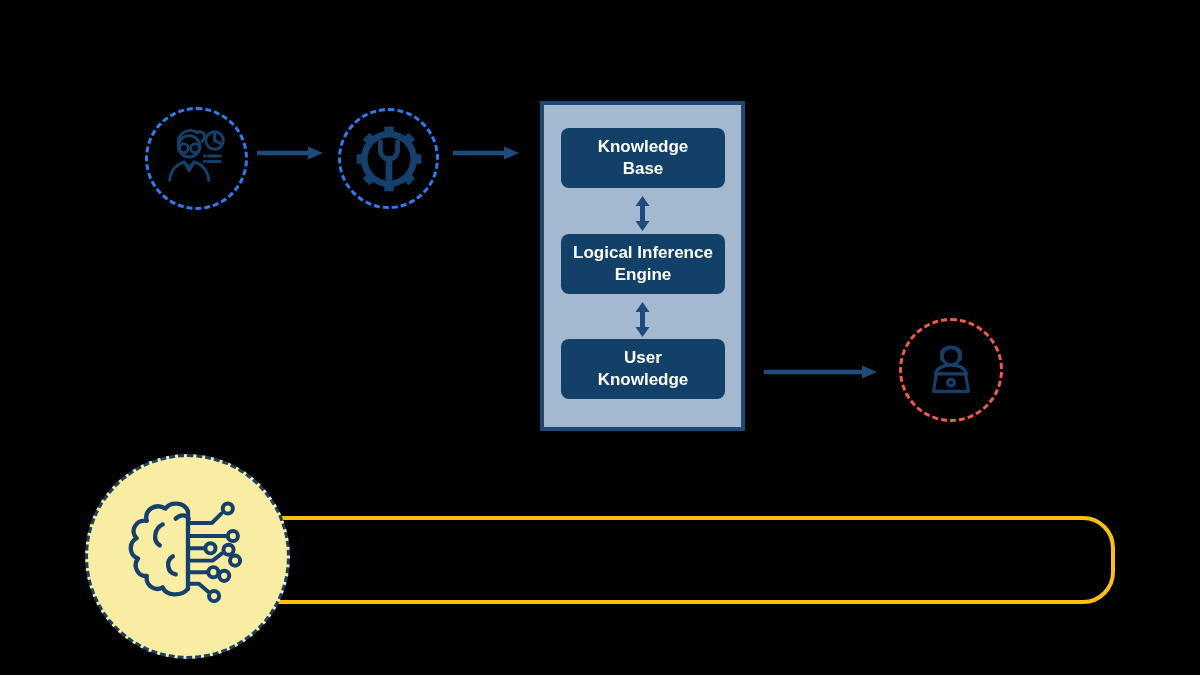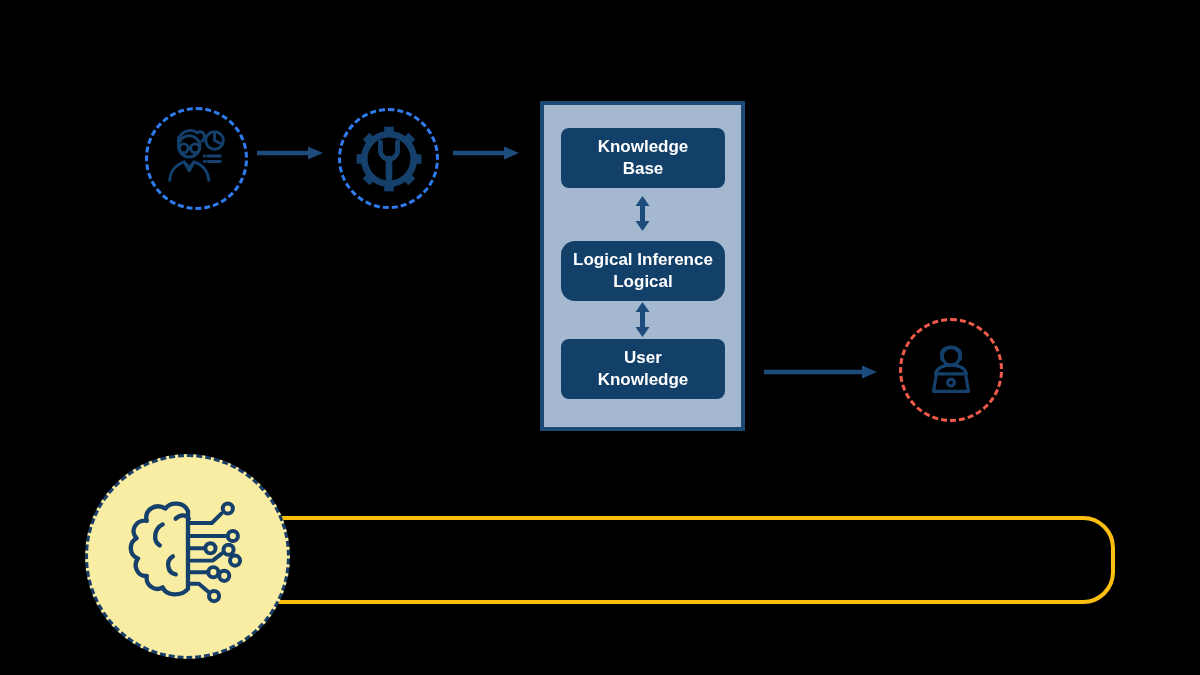--- a/index.html
+++ b/index.html
@@ -35,21 +35,21 @@
     background:var(--panel-fill);border:4px solid var(--panel-border);
     box-sizing:border-box;
   }
   .component{
     position:absolute;left:17px;width:164px;height:60px;border-radius:8px;
     background:var(--component-fill);color:var(--component-text);
     display:flex;flex-direction:column;align-items:center;justify-content:center;
     font-weight:bold;font-size:17px;line-height:1.28;text-align:center;
   }
   .component-kb{top:23px;}
-  .component-lie{top:136px;border-radius:14px;}
+  .component-lie{top:129px;}
   .component-ui{top:234px;align-items:center;}
   .varrow{position:absolute;left:89px;}
   .varrow1{top:91px;}
   .varrow2{top:197px;}
   .brain-circle{
     position:absolute;left:85px;top:454px;width:205px;height:205px;border-radius:50%;
     background:var(--brain-circle-fill);border:3px dashed var(--brain-circle-border);
     box-sizing:border-box;display:flex;align-items:center;justify-content:center;
     z-index:2;
   }
@@ -124,21 +124,21 @@
     </div>
 
     <svg class="varrow varrow1" width="19" height="35">
       <line x1="9.5" y1="8" x2="9.5" y2="27" stroke="#1C4B7C" stroke-width="5"></line>
       <polygon points="9.5,0 2.5,10 16.5,10" fill="#1C4B7C"></polygon>
       <polygon points="9.5,35 2.5,25 16.5,25" fill="#1C4B7C"></polygon>
     </svg>
 
     <div class="component component-lie">
       <span>Logical Inference</span>
-      <span>Logical</span>
+      <span>Engine</span>
     </div>
 
     <svg class="varrow varrow2" width="19" height="35">
       <line x1="9.5" y1="8" x2="9.5" y2="27" stroke="#1C4B7C" stroke-width="5"></line>
       <polygon points="9.5,0 2.5,10 16.5,10" fill="#1C4B7C"></polygon>
       <polygon points="9.5,35 2.5,25 16.5,25" fill="#1C4B7C"></polygon>
     </svg>
 
     <div class="component component-ui">
       <span>User</span>

